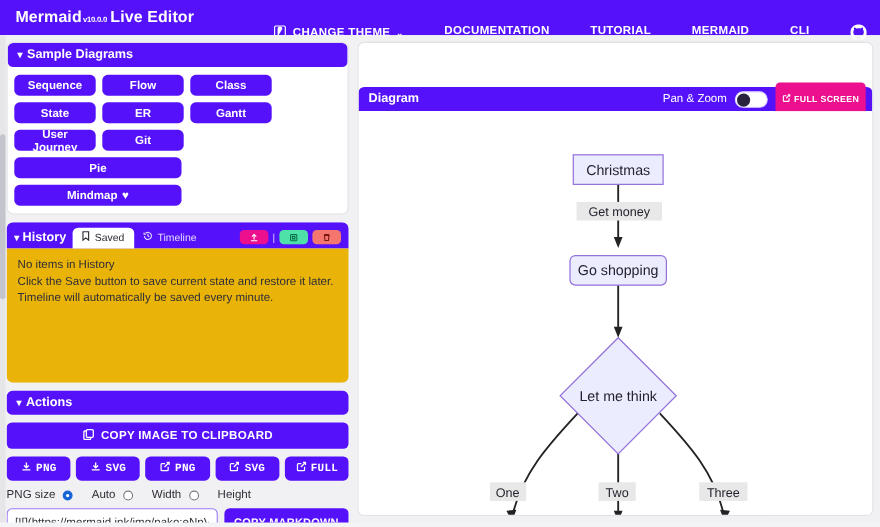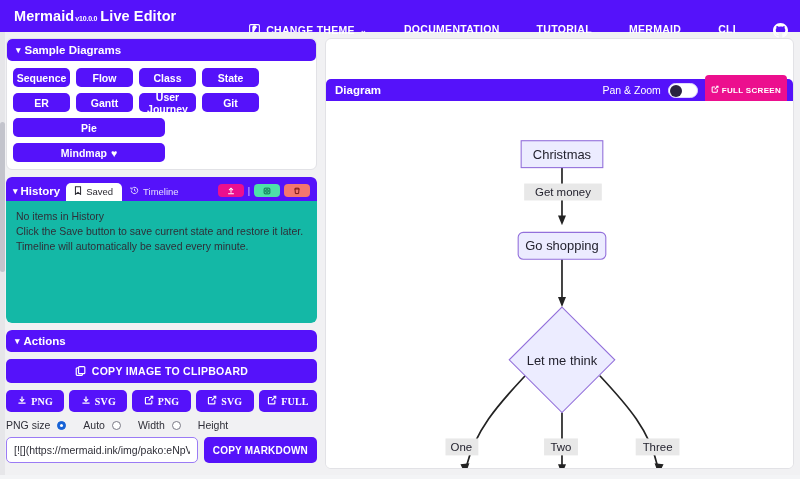--- a/index.html
+++ b/index.html
@@ -105,21 +105,21 @@
     border: none;
     border-radius: 5px;
     font-size: 10.5px;
     font-weight: bold;
     height: 19px;
     font-family: "Liberation Sans", sans-serif;
     cursor: pointer;
     display: flex; align-items: center; justify-content: center;
     gap: 4px;
   }
-  .sbtn.q { width: 57px; }
+  .sbtn.q { width: 74px; }
   .sbtn.h { width: 152px; }
 
   
   .hist-head {
     background: #5512fa;
     border-radius: 5px 5px 0 0;
     display: flex;
     align-items: flex-end;
     padding: 0 7px;
     height: 24px;
@@ -144,21 +144,21 @@
   .mini {
     width: 26px; height: 13px; border-radius: 4px; border: none;
     display: flex; align-items: center; justify-content: center;
     cursor: pointer; font-size: 7px; color: #fff;
   }
   .mini.pink { background: #ec0f8e; }
   .mini.green { background: #4ee2a8; color:#0a6e4b; }
   .mini.red { background: #f4766e; color:#7a1712; }
   .divider-v { color: #fff; font-size: 9px; opacity:.8; }
   .hist-body {
-    background: #14b8a6; border-radius: 0 0 5px 5px;
+    background: #eab308; border-radius: 0 0 5px 5px;
     padding: 8px 10px; height: 122px;
     font-size: 10.5px; color: #2f2f38; line-height: 1.42;
   }
 
   
   .big-btn {
     width: 100%;
     background: #5512fa; color: #fff; border: none;
     border-radius: 5px; height: 24px;
     font-size: 10.5px; font-weight: bold; letter-spacing: .3px;
@@ -166,21 +166,21 @@
     cursor: pointer; margin-bottom: 7px;
     font-family: "Liberation Sans", sans-serif;
   }
   .row-btns { display: flex; gap: 5px; margin-bottom: 7px; }
   .abtn {
     flex: 1; background: #5512fa; color: #fff; border: none;
     border-radius: 5px; height: 22px;
     font-size: 10px; font-weight: bold; letter-spacing: .2px;
     display: flex; align-items: center; justify-content: center; gap: 4px;
     cursor: pointer;
-    font-family: Liberation Serif, serif;
+    font-family: Liberation Mono, monospace;
   }
   .pngsize {
     font-size: 10.5px; color: #2f2f38;
     display: flex; align-items: center; gap: 4px; margin-bottom: 6px;
   }
   .pngsize label { display: flex; align-items: center; gap: 17px; cursor: pointer; margin-left:3px;}
   .radio {
     width: 9px; height: 9px; border-radius: 50%;
     border: 1.2px solid #7a7a86; display: inline-block; position: relative;
     background: #fff;

